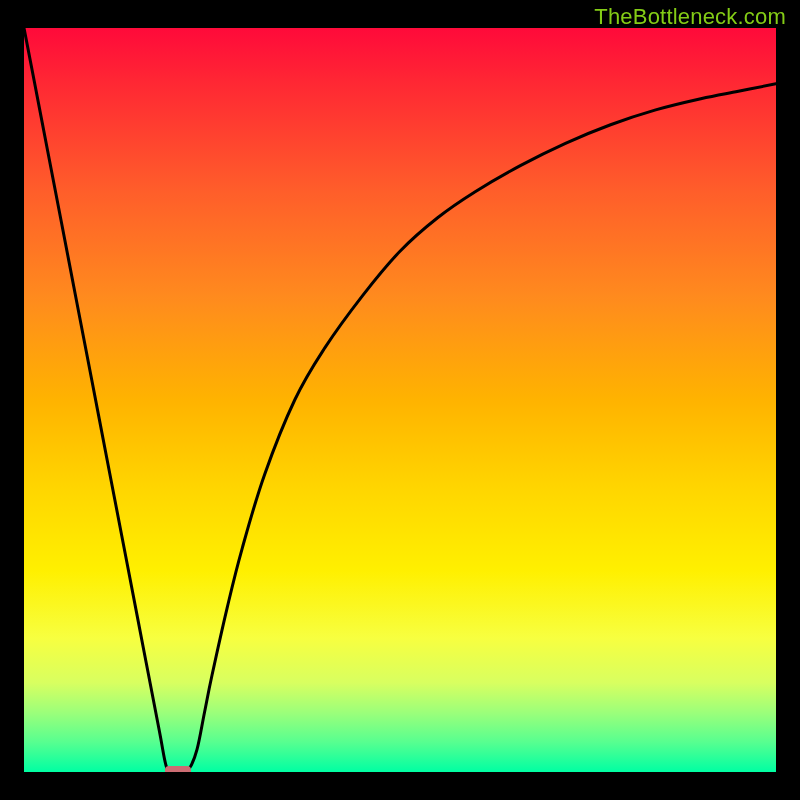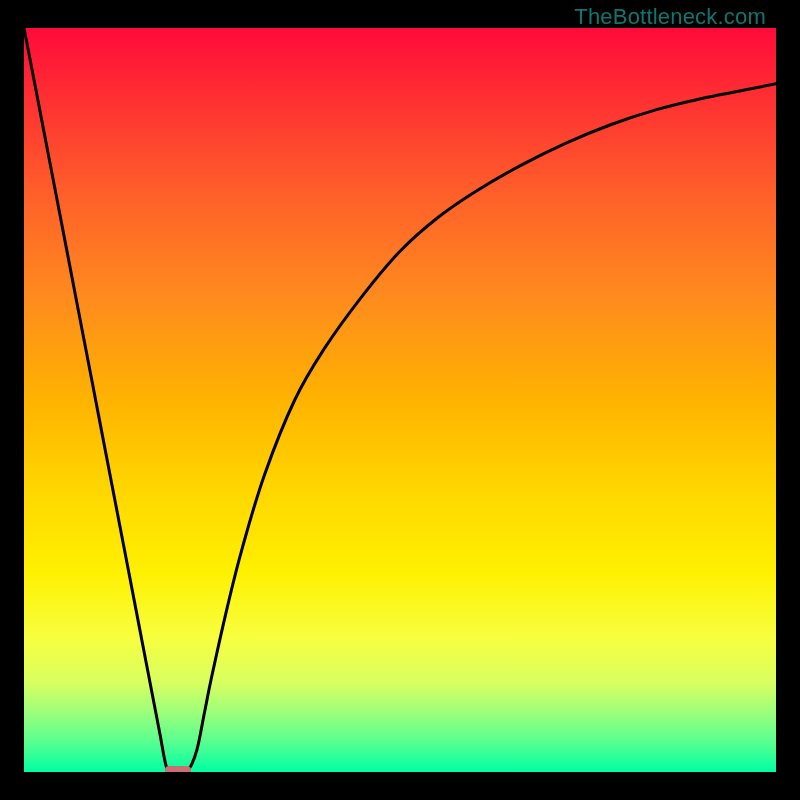--- a/index.html
+++ b/index.html
@@ -13,22 +13,22 @@
   .outer {
     width: 800px;
     height: 800px;
     background: #000;
     position: relative;
     box-sizing: border-box;
   }
   .watermark {
     position: absolute;
     top: 4px;
-    right: 34px;
-    color: #0f766e;
+    right: 14px;
+    color: #84cc16;
     font-size: 22px;
     font-weight: 500;
     letter-spacing: 0.2px;
   }
   .plot {
     position: absolute;
     left: 24px;
     right: 24px;
     top: 28px;
     bottom: 28px;

